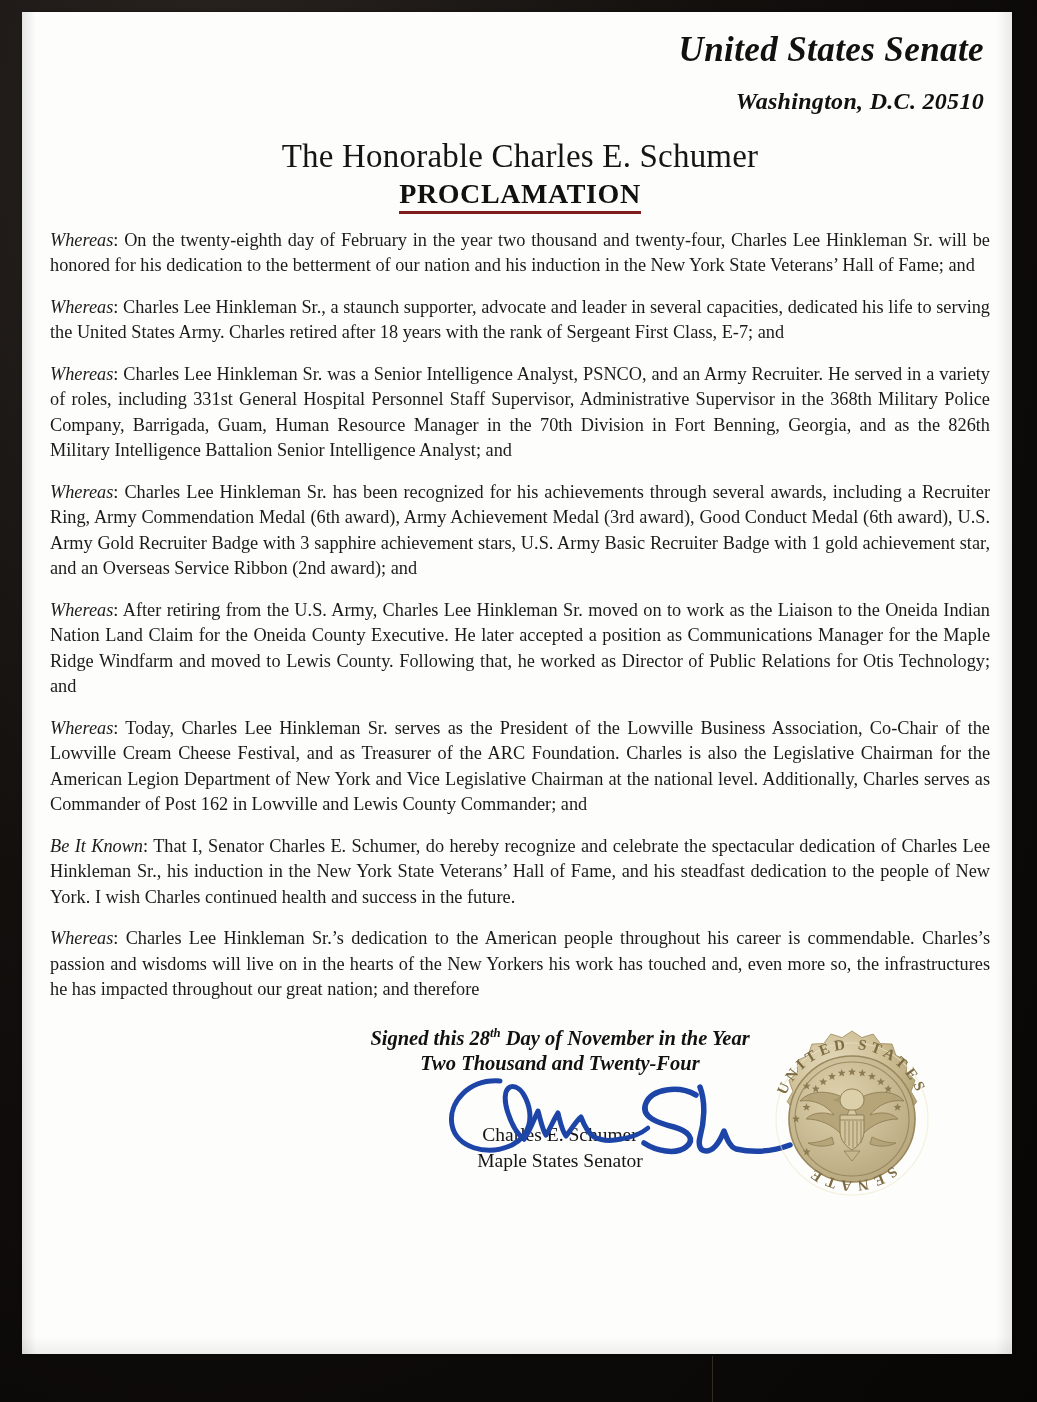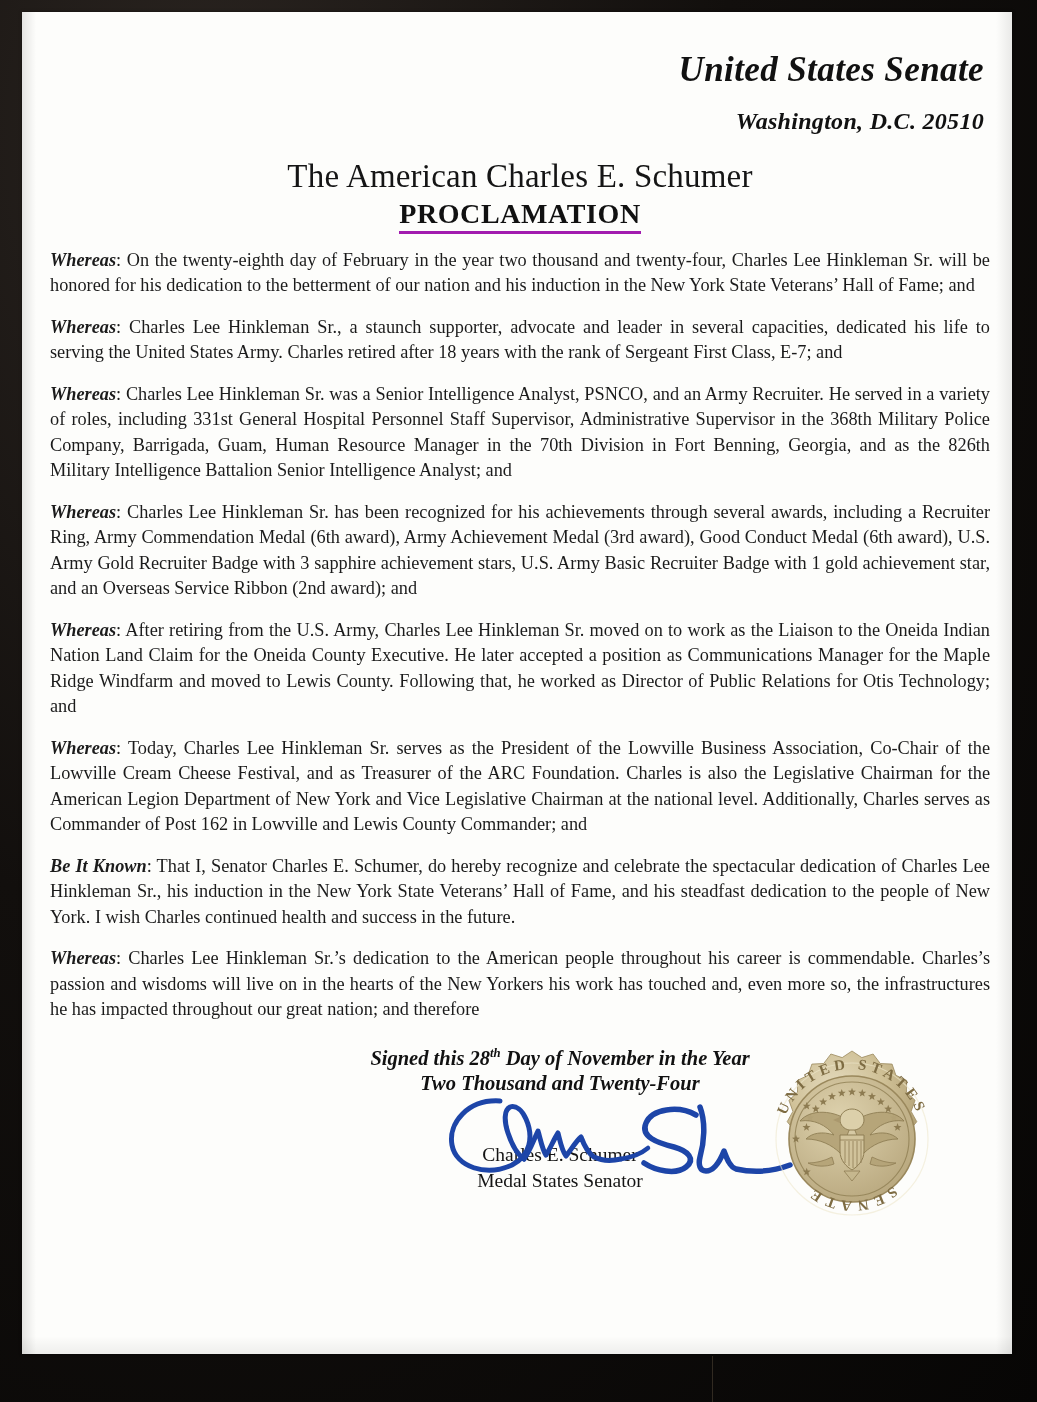--- a/index.html
+++ b/index.html
@@ -58,21 +58,21 @@
   }
   #paper-inner {
     position: relative;
     padding: 0 22px 0 28px;
     height: 100%;
   }
 
   
   .letterhead {
     text-align: right;
-    padding-top: 40px;
+    padding-top: 20px;
     padding-right: 6px;
   }
   .letterhead-line1 {
     font-weight: bold;
     font-style: italic;
     font-size: 35px;
     letter-spacing: 0.4px;
     line-height: 1.05;
     color: #111;
   }
@@ -96,39 +96,39 @@
   }
   .doc-subtitle-wrap {
     text-align: center;
     margin-top: 2px;
   }
   .doc-subtitle {
     display: inline-block;
     font-weight: bold;
     font-size: 28px;
     letter-spacing: 0.6px;
-    border-bottom: 3px solid #a21caf;
+    border-bottom: 3px solid #7f1d1d;
     padding-bottom: 1px;
     color: #111;
   }
 
   
   .body-block {
     margin-top: 14px;
   }
   p.clause {
     margin: 0 0 16px 0;
     font-size: 18.3px;
     line-height: 25.5px;
     text-align: justify;
     text-justify: inter-word;
     color: #1b1b1b;
   }
   p.clause .lead {
-    font-weight: bold;
+    font-weight: normal;
     font-style: italic;
   }
 
   
   .sig-area {
     position: relative;
     margin-top: 18px;
     height: 200px;
   }
   .sig-col {
@@ -184,21 +184,21 @@
 <div id="scan-bed">
 
   <div id="page">
     <div id="paper-inner">
 
       <div class="letterhead">
         <div class="letterhead-line1">United States Senate</div>
         <div class="letterhead-line2">Washington, D.C. 20510</div>
       </div>
 
-      <div class="doc-title">The American Charles E. Schumer</div>
+      <div class="doc-title">The Honorable Charles E. Schumer</div>
 
       <div class="doc-subtitle-wrap">
         <span class="doc-subtitle">PROCLAMATION</span>
       </div>
 
       <div class="body-block">
 
         <p class="clause">
           <span class="lead">Whereas</span><span>: </span><span>On the twenty-eighth day of February in the year two thousand and twenty-four, Charles Lee Hinkleman Sr. will be honored for his dedication to the betterment of our nation and his induction in the New York State Veterans’ Hall of Fame; and</span>
         </p>
@@ -234,21 +234,21 @@
       </div>
 
       <div class="sig-area">
 
         <div class="sig-col">
           <div class="signed-line"><span>Signed this 28</span><sup>th</sup><span> Day of November in the Year</span></div>
           <div class="signed-line">Two Thousand and Twenty-Four</div>
 
           <div class="sig-name-block">
             <div>Charles E. Schumer</div>
-            <div>Medal States Senator</div>
+            <div>Maple States Senator</div>
           </div>
 
           <svg class="signature-ink" viewBox="0 0 360 96">
             <g fill="none" stroke="#1d45a8" stroke-linecap="round" stroke-linejoin="round">
               <path d="M62 8 C30 6, 10 30, 14 52 C18 74, 48 84, 74 72 C92 63, 96 44, 88 26 C84 17, 78 12, 72 14 C66 17, 66 28, 70 40 C74 52, 80 62, 86 66" stroke-width="5"></path>
               <path d="M86 66 C92 58, 96 46, 100 38 C102 44, 104 56, 108 62 C112 56, 116 46, 120 40 C122 48, 124 58, 128 63 C133 57, 138 48, 143 44 C146 52, 150 60, 156 64 C164 68, 174 68, 183 66" stroke-width="5"></path>
               <path d="M183 66 C196 64, 204 60, 210 55" stroke-width="4.5"></path>
               <path d="M258 22 C240 12, 214 16, 208 30 C202 44, 220 50, 236 54 C250 58, 258 66, 248 74 C238 82, 218 78, 206 70" stroke-width="5.5"></path>
               <path d="M262 14 C268 30, 266 50, 262 64 C260 72, 262 78, 268 78 C276 78, 282 68, 286 58 C289 66, 292 74, 298 76 C316 80, 336 78, 352 72" stroke-width="5.5"></path>
             </g>

